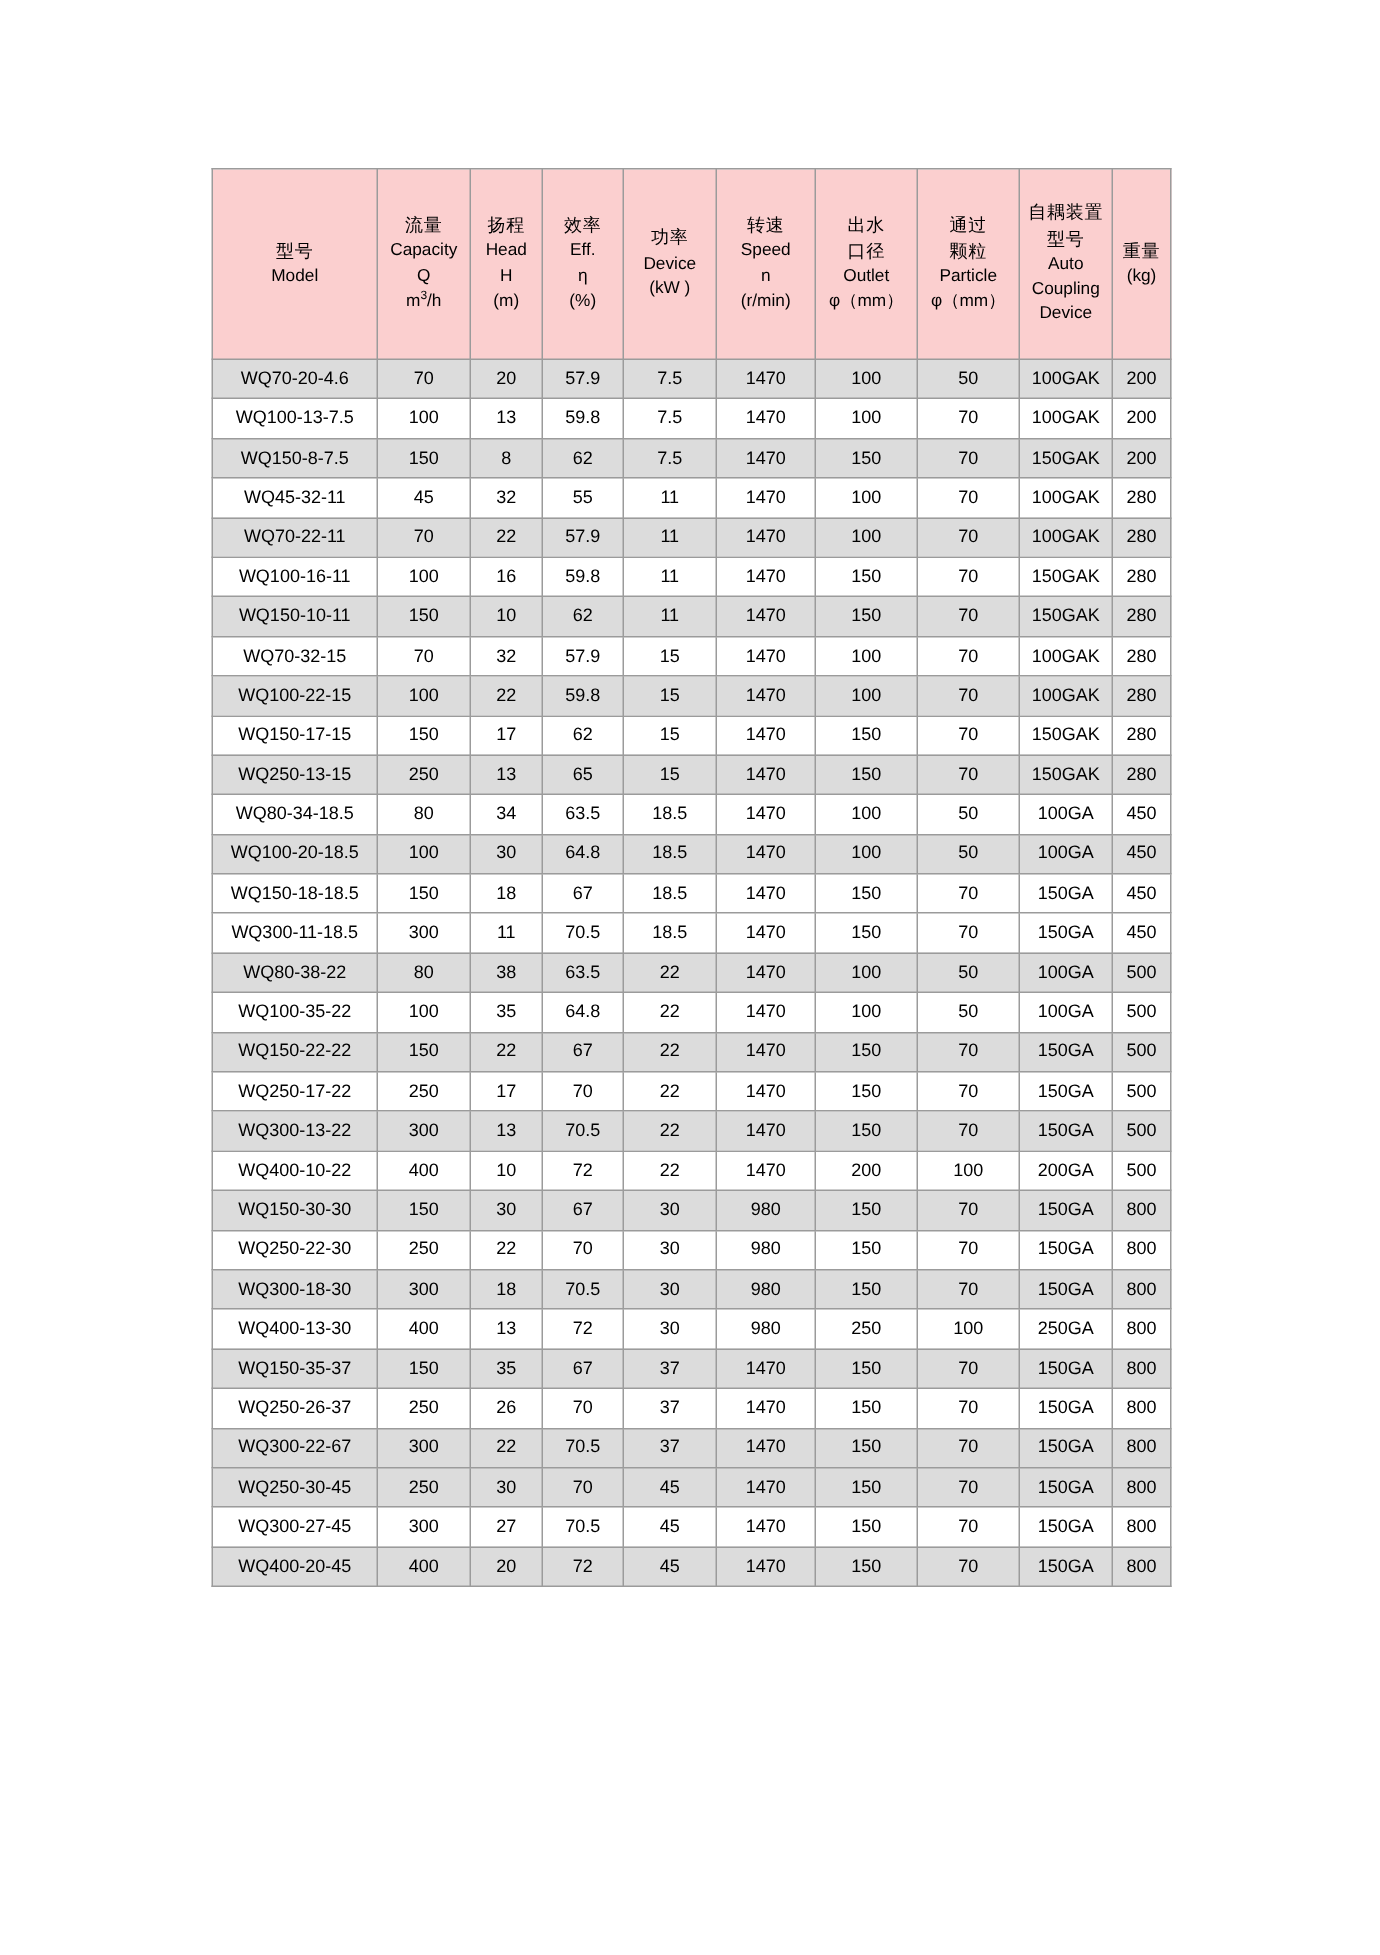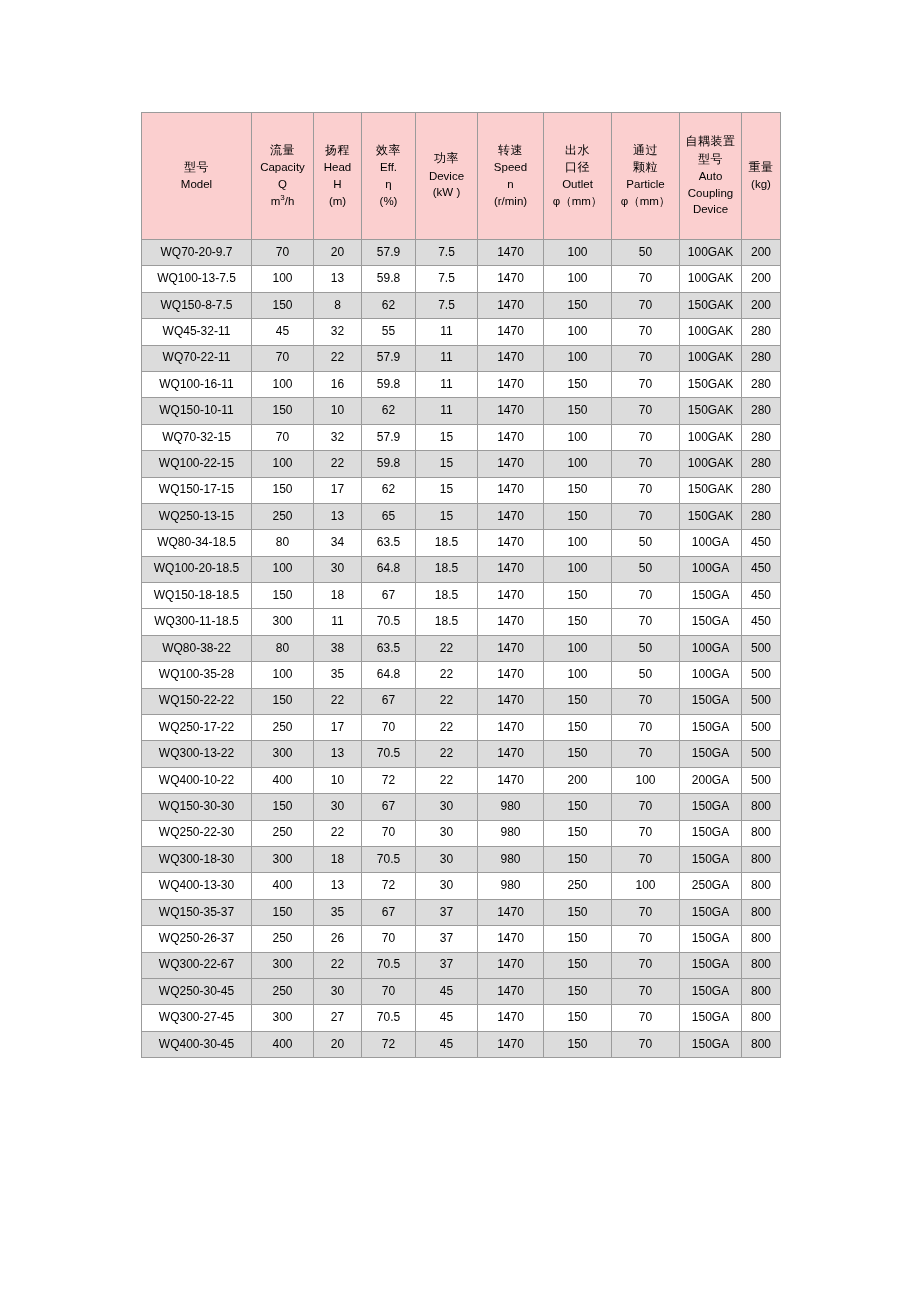--- a/index.html
+++ b/index.html
@@ -190,21 +190,21 @@
           <th>
             <span class="hline cn">重量</span>
             <span class="hline en">(kg)</span>
           </th>
 
         </tr>
       </thead>
 
       <tbody id="table-body">
           <tr class="odd">
-            <td class="model">WQ70-20-9.7</td>
+            <td class="model">WQ70-20-4.6</td>
             <td class="val">70</td>
             <td class="val">20</td>
             <td class="val">57.9</td>
             <td class="val">7.5</td>
             <td class="val">1470</td>
             <td class="val">100</td>
             <td class="val">50</td>
             <td class="val">100GAK</td>
             <td class="val">200</td>
           </tr>
@@ -382,21 +382,21 @@
             <td class="val">38</td>
             <td class="val">63.5</td>
             <td class="val">22</td>
             <td class="val">1470</td>
             <td class="val">100</td>
             <td class="val">50</td>
             <td class="val">100GA</td>
             <td class="val">500</td>
           </tr>
           <tr class="even">
-            <td class="model">WQ100-35-28</td>
+            <td class="model">WQ100-35-22</td>
             <td class="val">100</td>
             <td class="val">35</td>
             <td class="val">64.8</td>
             <td class="val">22</td>
             <td class="val">1470</td>
             <td class="val">100</td>
             <td class="val">50</td>
             <td class="val">100GA</td>
             <td class="val">500</td>
           </tr>
@@ -550,21 +550,21 @@
             <td class="val">27</td>
             <td class="val">70.5</td>
             <td class="val">45</td>
             <td class="val">1470</td>
             <td class="val">150</td>
             <td class="val">70</td>
             <td class="val">150GA</td>
             <td class="val">800</td>
           </tr>
           <tr class="odd">
-            <td class="model">WQ400-30-45</td>
+            <td class="model">WQ400-20-45</td>
             <td class="val">400</td>
             <td class="val">20</td>
             <td class="val">72</td>
             <td class="val">45</td>
             <td class="val">1470</td>
             <td class="val">150</td>
             <td class="val">70</td>
             <td class="val">150GA</td>
             <td class="val">800</td>
           </tr>

